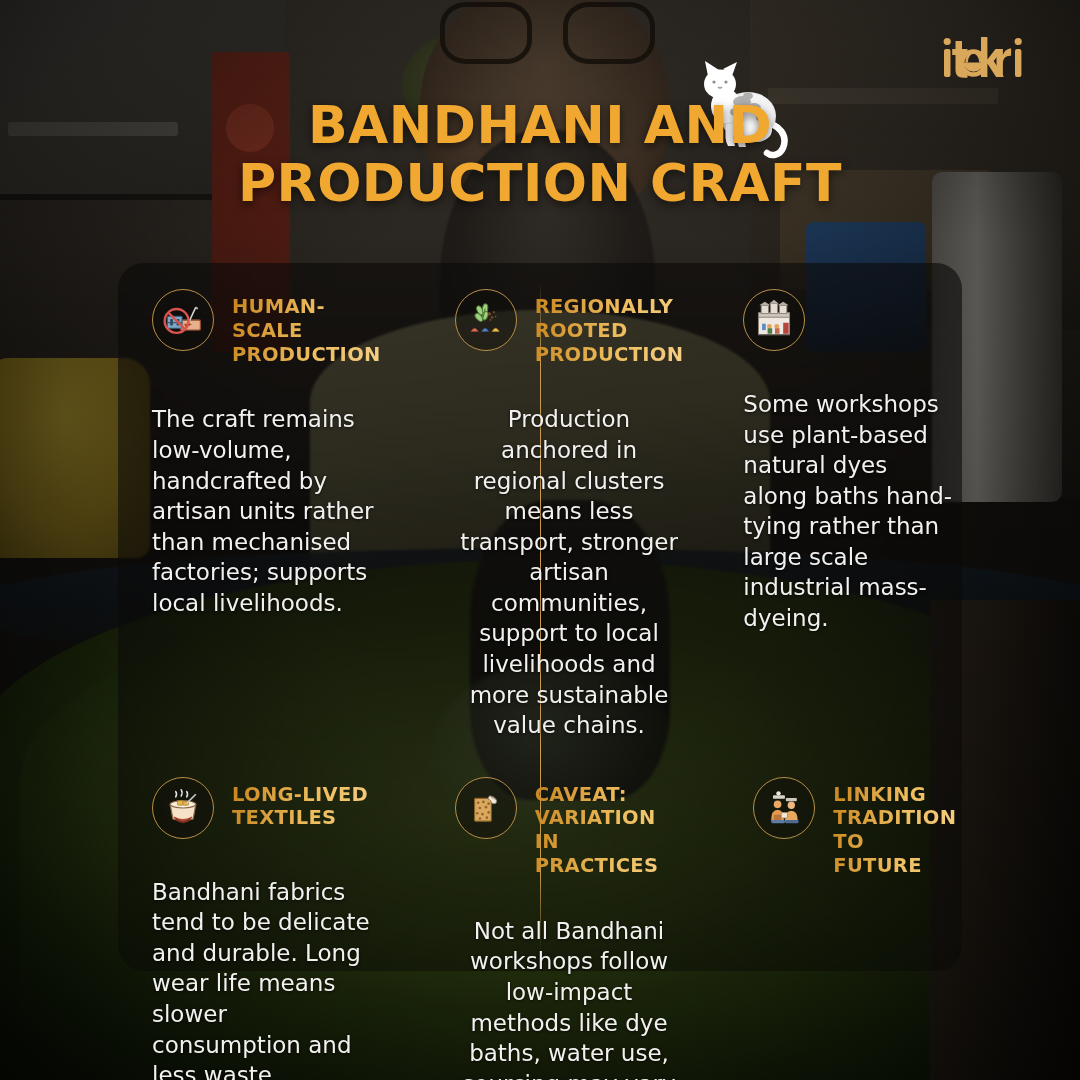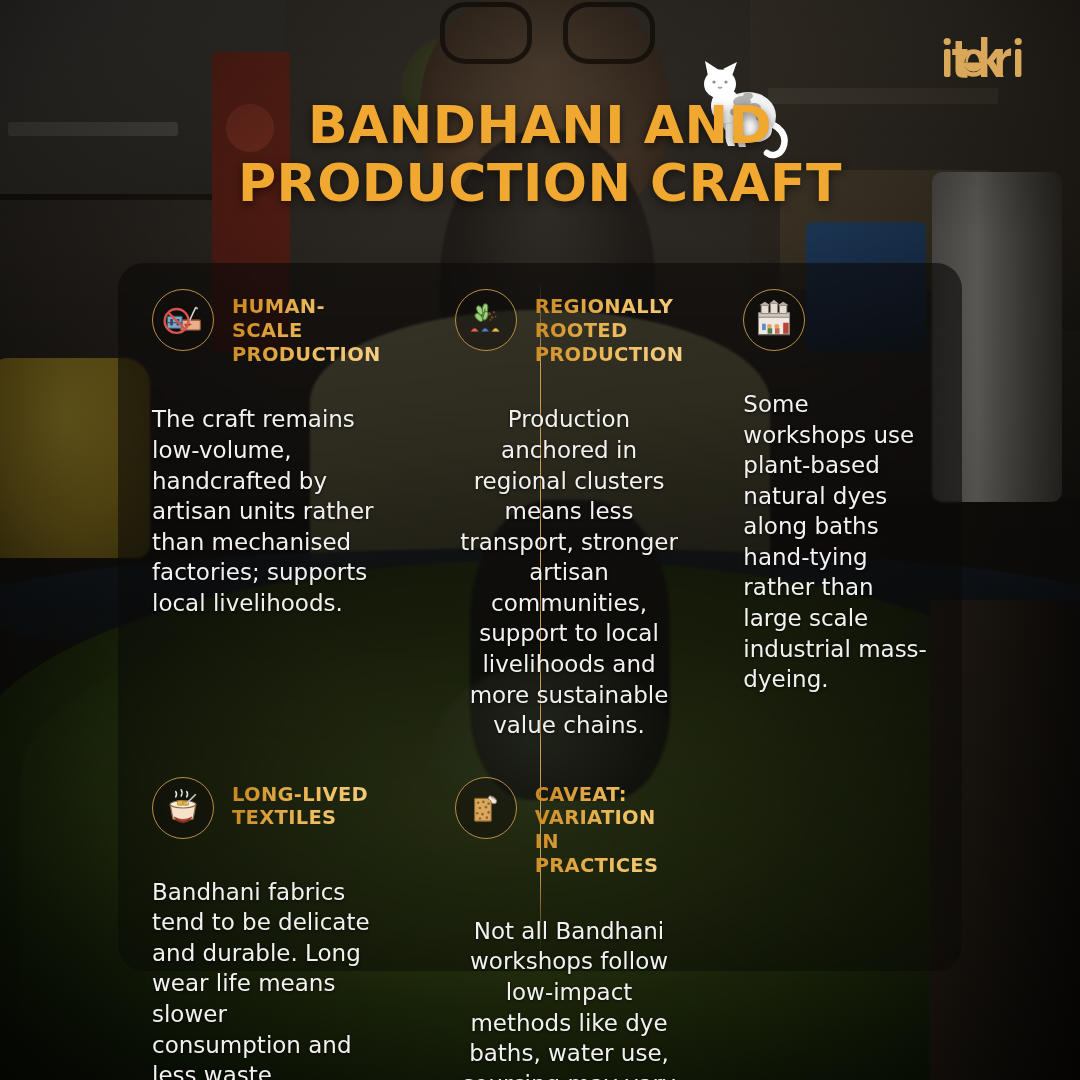--- a/index.html
+++ b/index.html
@@ -465,16 +465,37 @@
             <path d="M28 10 q6 1 8 5 q1 3 -2 4 q-3 1 -4-2 q-1-3 -4-3 z" fill="#f3e6d6" stroke="#8a7a68" stroke-width="1"></path>
             <path d="M30 12 q4 0 5 3" fill="none" stroke="#8a7a68" stroke-width=".9"></path>
           </svg>
         </div>
         <div class="card-title">CAVEAT: VARIATION IN PRACTICES</div>
       </div>
       <div class="card-body">Not all Bandhani workshops follow low-impact methods like dye baths, water use, sourcing may vary significantly.</div>
     </div>
 
     <div class="card right">
+      <div class="card-head">
+        <div class="icon-circle">
+          <svg viewBox="0 0 48 48" width="44" height="44">
+            <rect x="12" y="10" width="13" height="4" rx="1" fill="#d9d4cb"></rect>
+            <rect x="26" y="13" width="12" height="3.5" rx="1" fill="#cdc7bd"></rect>
+            <circle cx="18" cy="8" r="2.4" fill="#efe7dd"></circle>
+
+            <circle cx="17" cy="20" r="4.2" fill="#e8a867"></circle>
+            <path d="M10 38 q0-12 7-12 q7 0 7 12 z" fill="#e39a4e"></path>
+            <path d="M13 32 q4-2 8 0 l0 6 h-8 z" fill="#b8763a"></path>
+            <rect x="10" y="37" width="15" height="3.5" rx="1.2" fill="#5b7ba5"></rect>
+
+            <circle cx="32" cy="21" r="4" fill="#f0b87c"></circle>
+            <path d="M25 38 q0-11 7-11 q7 0 7 11 z" fill="#e8a95f"></path>
+            <rect x="25" y="37" width="15" height="3.5" rx="1.2" fill="#4f6b93"></rect>
+
+            <rect x="21" y="29" width="7" height="6" rx="1" fill="#f5e7d2" stroke="#9a8468" stroke-width=".9"></rect>
+          </svg>
+        </div>
+        <div class="card-title">LINKING TRADITION TO FUTURE</div>
+      </div>
     </div>
 
   </div>
 </div>
 
 </body></html>

